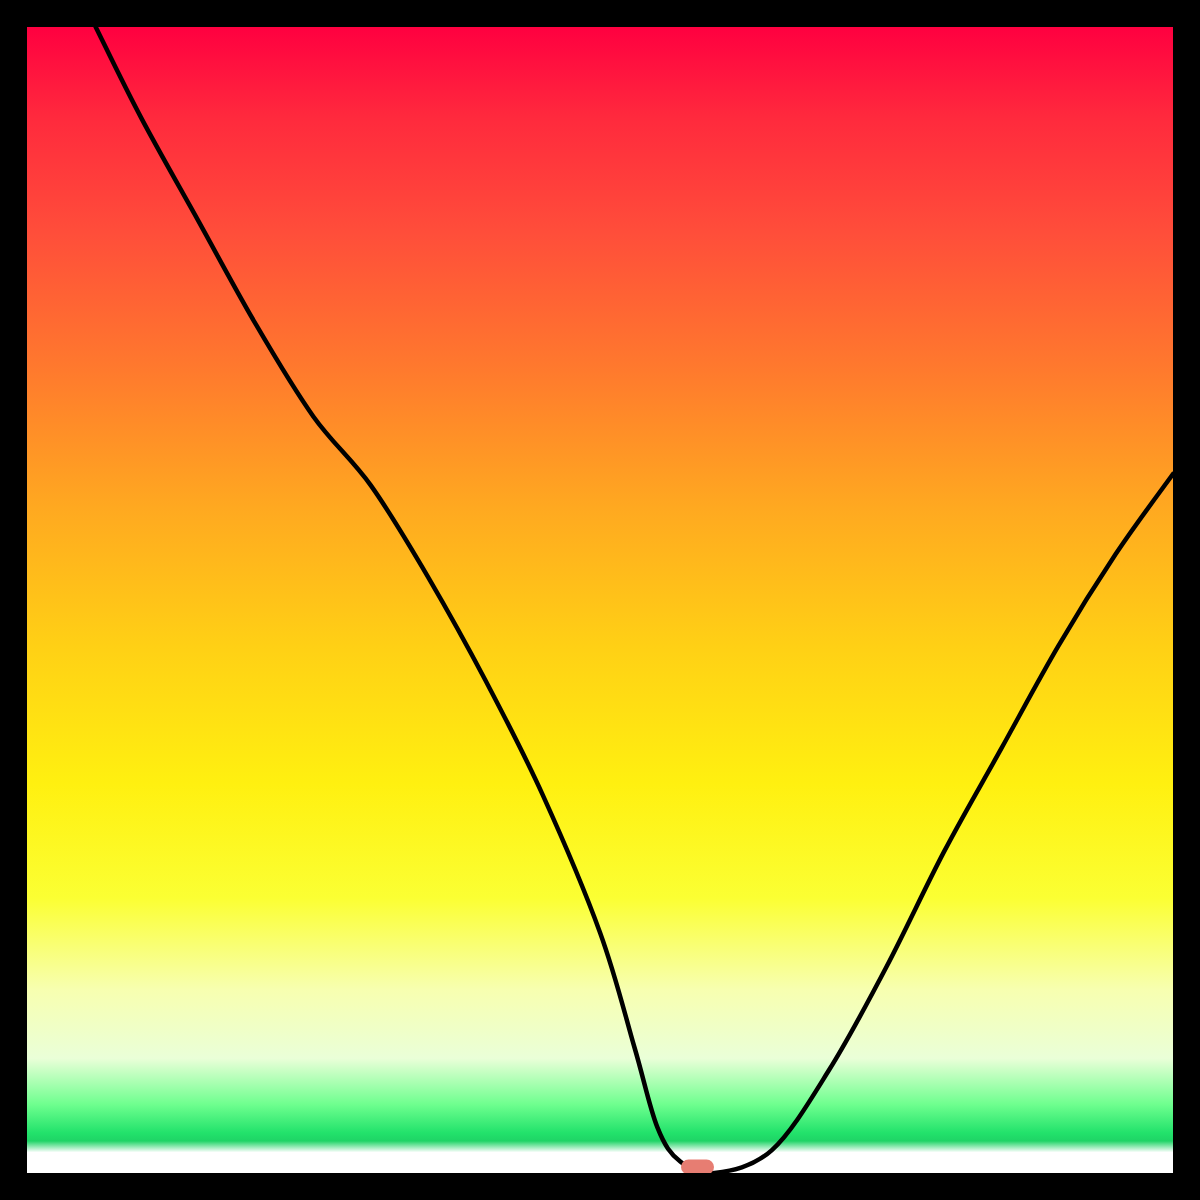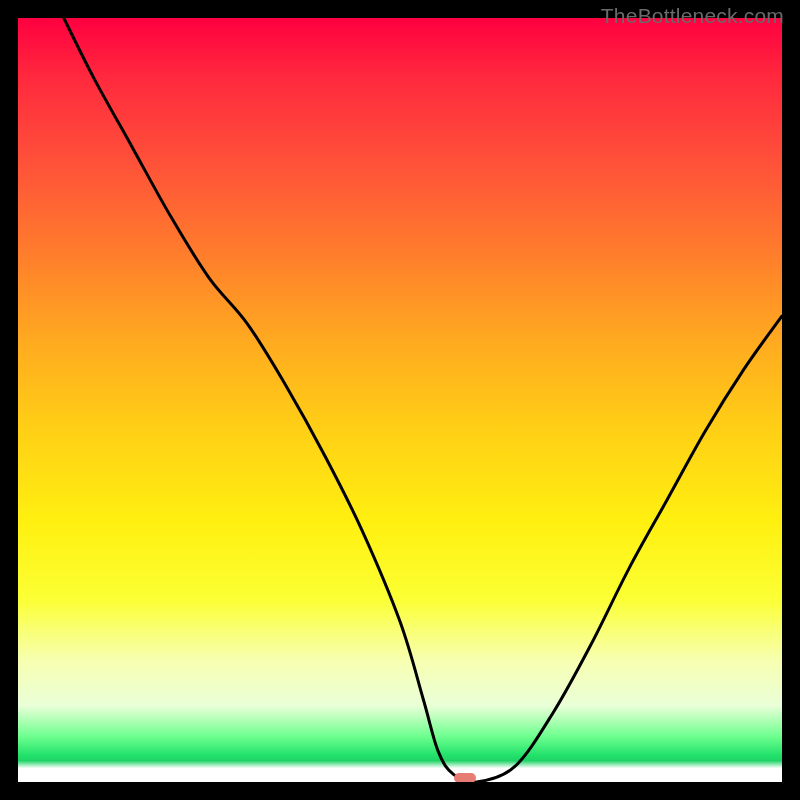--- a/index.html
+++ b/index.html
@@ -81,14 +81,13 @@
   <div class="plot-area">
     <div class="gradient"></div>
 
     <svg class="curve-svg" viewBox="0 0 764 764" preserveAspectRatio="none">
       <path fill="none" stroke="#000" stroke-width="3" stroke-linejoin="round" stroke-linecap="round" d="M 45.8 0.0 C 50.9 10.2, 64.9 39.5, 76.4 61.1 C 87.9 82.8, 101.9 107.0, 114.6 129.9 C 127.3 152.8, 140.1 177.0, 152.8 198.6 C 165.5 220.3, 178.3 241.9, 191.0 259.8 C 203.7 277.6, 216.5 287.8, 229.2 305.6 C 241.9 323.4, 254.7 345.1, 267.4 366.7 C 280.1 388.4, 292.9 411.3, 305.6 435.5 C 318.3 459.7, 331.1 483.9, 343.8 511.9 C 356.5 539.9, 371.8 575.5, 382.0 603.6 C 392.2 631.6, 398.6 658.3, 404.9 680.0 C 411.3 701.6, 415.1 720.7, 420.2 733.4 C 425.3 746.2, 429.1 751.3, 435.5 756.4 C 441.8 761.5, 448.2 765.3, 458.4 764.0 C 468.6 762.7, 483.9 760.2, 496.6 748.7 C 509.3 737.3, 522.1 715.6, 534.8 695.2 C 547.5 674.9, 560.3 650.7, 573.0 626.5 C 585.7 602.3, 598.5 574.3, 611.2 550.1 C 623.9 525.9, 636.7 504.2, 649.4 481.3 C 662.1 458.4, 674.9 434.2, 687.6 412.6 C 700.3 390.9, 713.1 370.5, 725.8 351.4 C 738.5 332.3, 757.6 306.9, 764.0 298.0"></path>
     </svg>
 
     <div class="marker" style="left: 446.94px; top: 760px;"></div>
   </div>
 
-  <div class="watermark">TheBottleneck.com</div>
 </div>
 
 </body></html>

